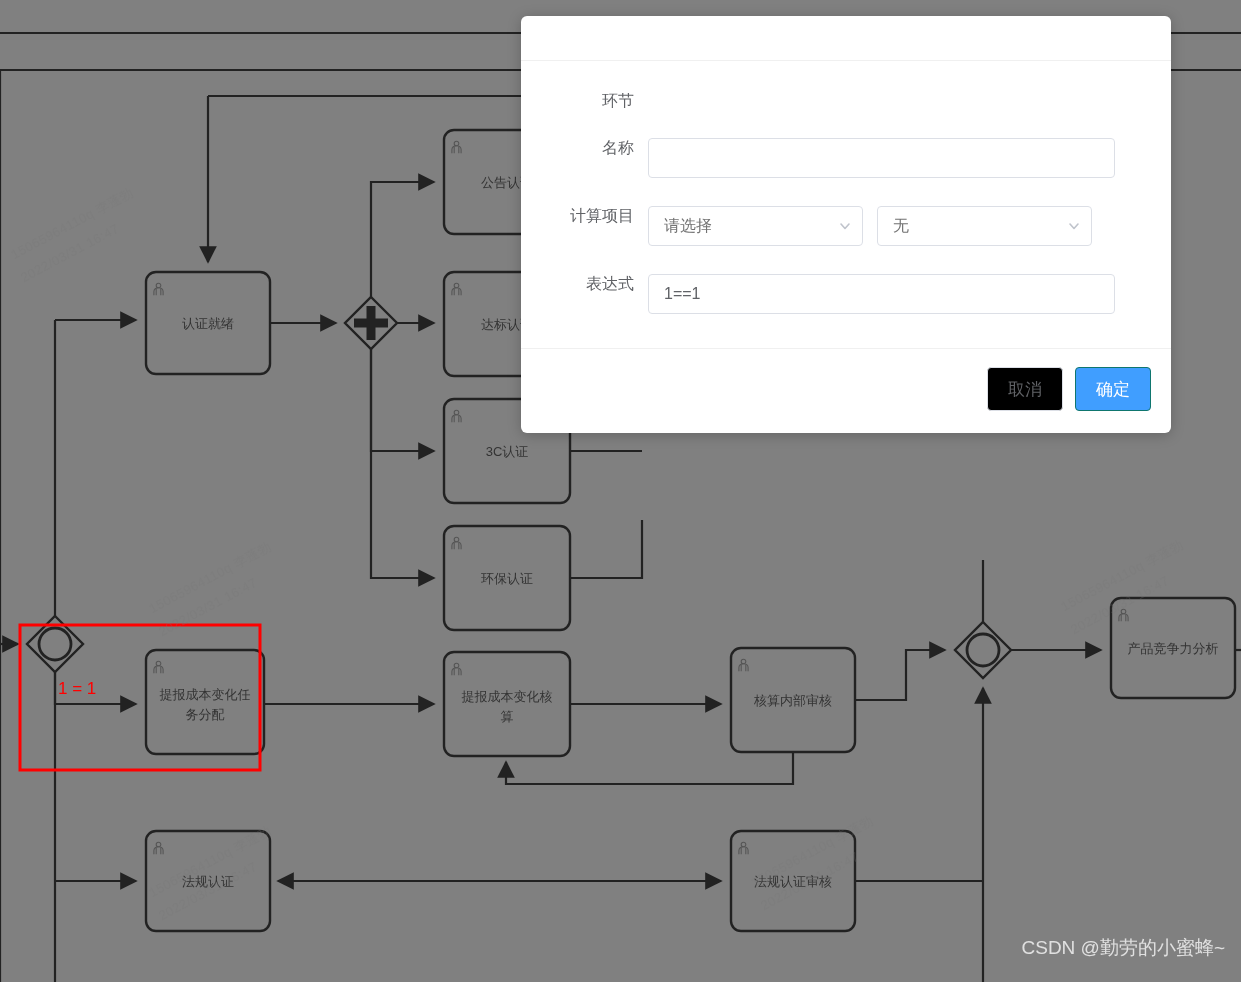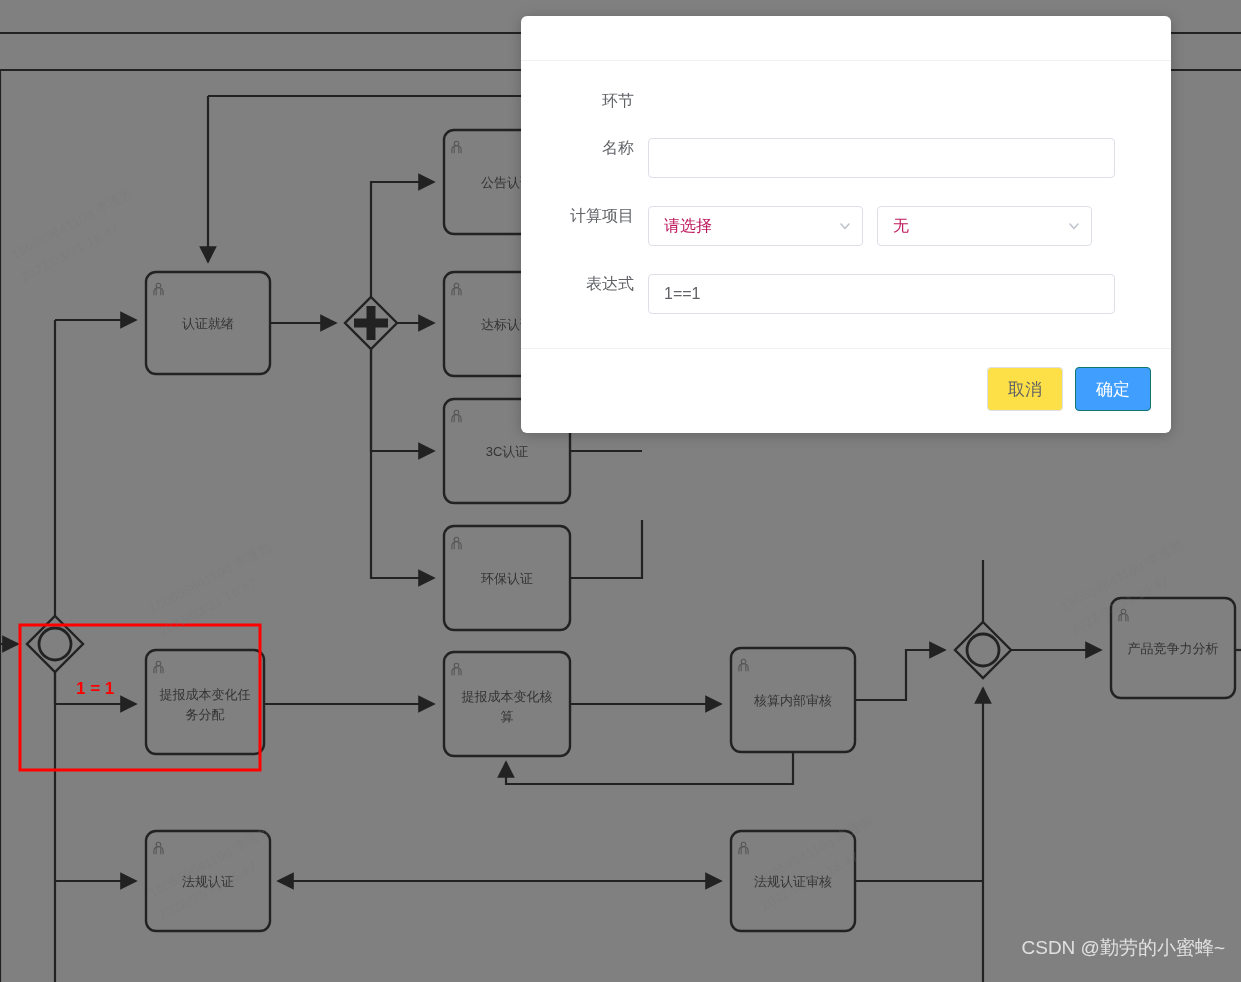--- a/index.html
+++ b/index.html
@@ -102,21 +102,21 @@
   .sel {
     position: relative;
     height: 40px;
     border: 1px solid #dcdfe6;
     border-radius: 4px;
     background: #fff;
     display: flex;
     align-items: center;
     padding: 0 30px 0 15px;
     font-size: 16px;
-    color: #be185d;
+    color: #737373;
   }
   .sel.sel-a { flex: 0 0 215px; width: 215px; }
   .sel.sel-b { flex: 0 0 215px; width: 215px; }
   .sel .chev {
     position: absolute;
     right: 10px; top: 50%;
     transform: translateY(-50%);
     width: 14px; height: 14px;
     color: #c0c4cc;
     display: flex; align-items: center; justify-content: center;
@@ -132,21 +132,21 @@
   .btn {
     font-family: inherit;
     font-size: 17px;
     border-radius: 4px;
     padding: 0 20px;
     height: 44px;
     cursor: pointer;
     line-height: 1;
   }
   .btn-default {
-    background: #fde047;
+    background: #000000;
     border: 1px solid #dcdfe6;
     color: #606266;
   }
   .btn-primary {
     background: #409eff;
     border: 1px solid #0f766e;
     color: #ffffff;
   }
 
   
@@ -309,21 +309,21 @@
 
         <g>
           <path d="M 983 622 L 1011 650 L 983 678 L 955 650 Z" stroke-width="2.4"></path>
           <circle cx="983" cy="650" r="16" stroke-width="2.8"></circle>
         </g>
       </g>
 
       <rect x="20" y="625" width="240" height="145" fill="none" stroke="#ff0000" stroke-width="3"></rect>
     </svg>
 
-    <div style="position:absolute;left:76px;top:679px;color:#ff0000;font-size:17px;font-weight:bold;">1 = 1</div>
+    <div style="position:absolute;left:58px;top:679px;color:#ff0000;font-size:17px;">1 = 1</div>
   </div>
 
   <div>
     <div class="wm dark" style="left:8px;  top:248px;">15065964110q 李蓬勃</div>
     <div class="wm dark" style="left:18px; top:272px;">2022/03/31 16:47</div>
     <div class="wm dark" style="left:146px;top:602px;">15065964110q 李蓬勃</div>
     <div class="wm dark" style="left:156px;top:626px;">2022/03/31 16:47</div>
     <div class="wm dark" style="left:146px;top:886px;">15065964110q 李蓬勃</div>
     <div class="wm dark" style="left:156px;top:910px;">2022/03/31 16:47</div>
     <div class="wm dark" style="left:748px;top:876px;">15065964110q 李蓬勃</div>

